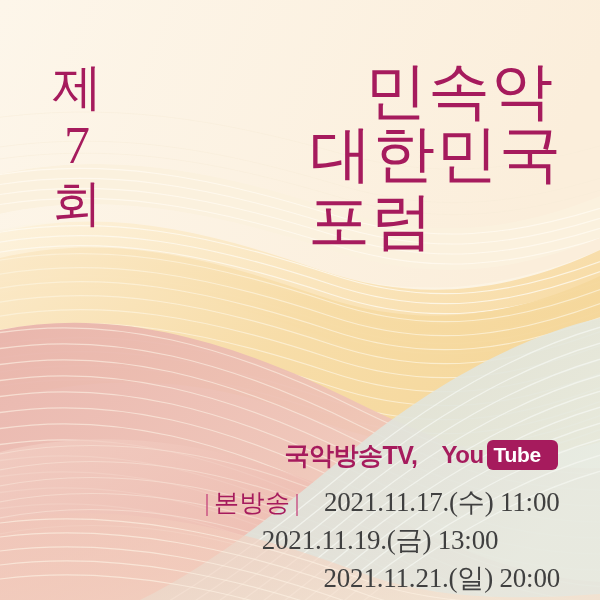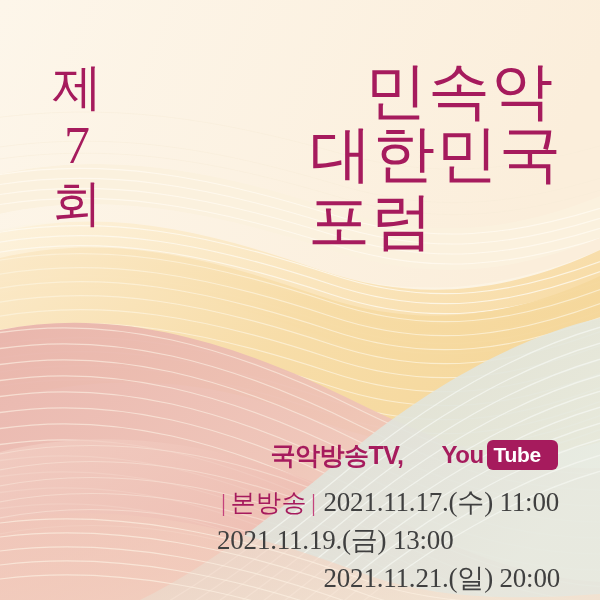--- a/index.html
+++ b/index.html
@@ -72,21 +72,21 @@
   .title-line.l3 { margin-right: 128px; margin-top: 4px; }
 
   
   #channel-row {
     position: absolute;
     right: 42px;
     top: 440px;
     z-index: 5;
     display: flex;
     align-items: center;
-    gap: 18px;
+    gap: 4px;
     text-align: center;
   }
   #channel-name {
     color: #a61b5d;
     font-family: "Liberation Sans", "DejaVu Sans", sans-serif;
     font-weight: bold;
     font-size: 25px;
     letter-spacing: -0.5px;
     line-height: 1;
   }
@@ -122,22 +122,22 @@
     right: 40px;
     top: 484px;
     z-index: 5;
     display: flex;
     flex-direction: column;
     gap: 2px;
   }
   .sched-row {
     display: flex;
     align-items: baseline;
-    justify-content: flex-start;
-    gap: 3px;
+    justify-content: center;
+    gap: 20px;
     white-space: nowrap;
   }
   .sched-label {
     color: #a61b5d;
     font-family: "Liberation Serif", "DejaVu Serif", serif;
     font-size: 25px;
     font-weight: 400;
     letter-spacing: 0.5px;
   }
   .sched-label .bar {

